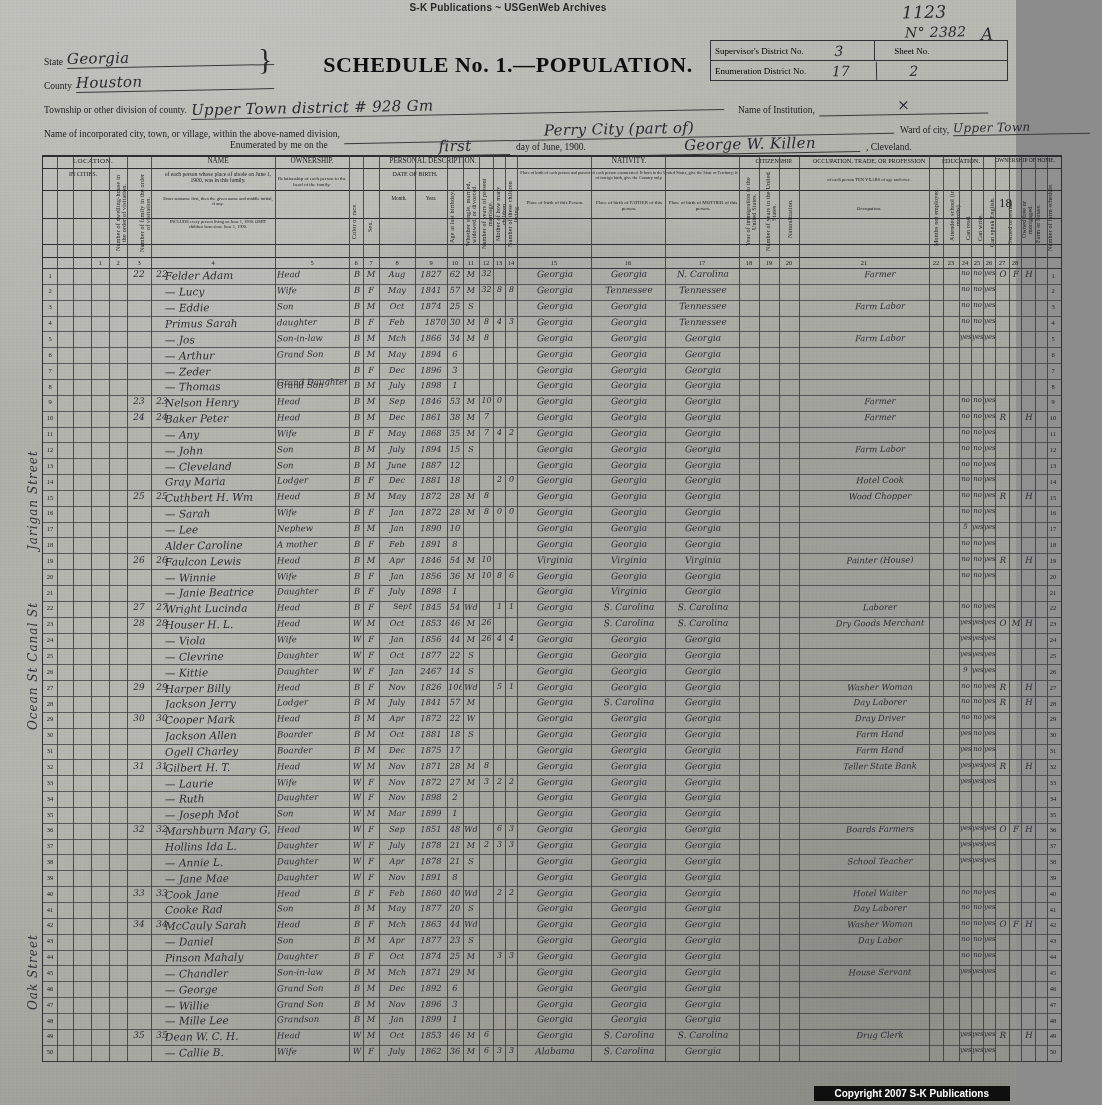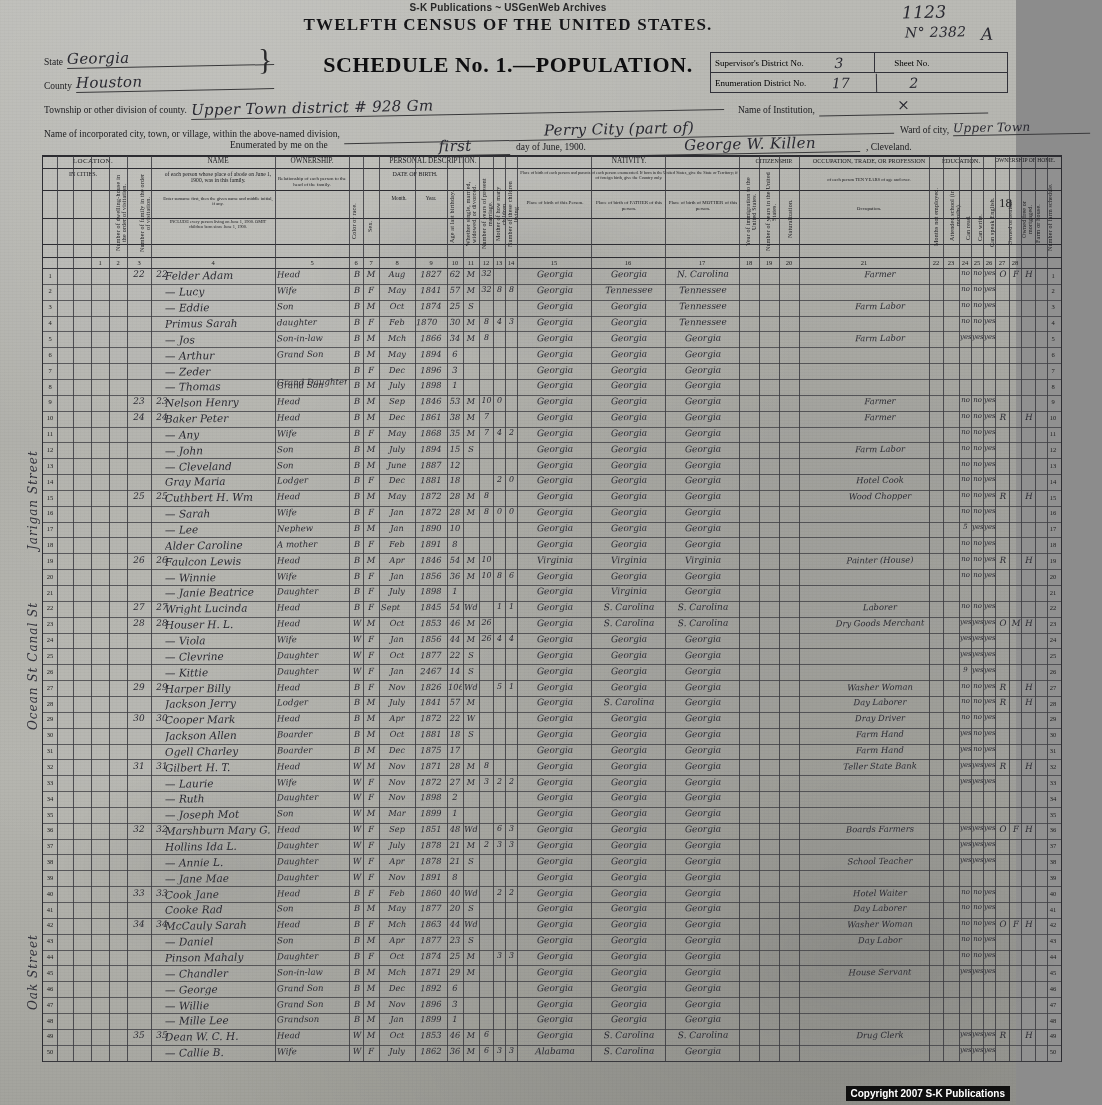--- a/index.html
+++ b/index.html
@@ -31,21 +31,21 @@
   .lbl{font-size:9.5px;color:#1d1d20;font-family:"Liberation Serif",serif;}
   .ul{border-bottom:1px solid #3a3a3c;}
 
   
   .fieldrow{position:absolute;display:flex;align-items:flex-end;gap:4px;}
   .fieldrow .val{font-size:15px;}
 
   .brace{position:absolute;font-size:30px;color:#2a2a2c;font-family:"Liberation Serif",serif;}
 
   
-  #supbox{position:absolute;right:8px;top:52px;width:296px;border:1px solid #33333a;}
+  #supbox{position:absolute;right:8px;top:40px;width:296px;border:1px solid #33333a;}
   #supbox div.r{display:flex;align-items:center;border-bottom:1px solid #33333a;height:19px;font-size:9px;padding-left:4px;}
   #supbox div.r:last-child{border-bottom:none;}
   #supbox .num{flex:0 0 70px;text-align:center;font-size:14px;}
   #supbox .sheetcell{border-left:1px solid #33333a;flex:0 0 74px;text-align:center;height:100%;display:flex;align-items:center;justify-content:center;font-size:9px;}
 
   
   #tbl{position:absolute;left:42px;top:155px;width:1018px;height:905px;border:1.2px solid #2e2e33;background:rgba(255,255,255,0.04);}
   .vline{position:absolute;top:0;bottom:0;width:1px;background:#3c3c42;opacity:.85;}
   .hline{position:absolute;left:0;right:0;height:1px;background:#3c3c42;opacity:.75;}
   .hhead{position:absolute;left:0;right:0;height:1px;background:#2e2e33;}
@@ -58,30 +58,29 @@
 
   .rowno{position:absolute;font-size:6.5px;color:#222;text-align:center;width:12px;}
 
   .cell{position:absolute;font-family:"DejaVu Serif",serif;font-style:italic;color:#2c2c34;
         white-space:nowrap;transform:rotate(-.7deg);}
 
   .sidenote{position:absolute;font-family:"DejaVu Serif",serif;font-style:italic;color:#33333c;
             writing-mode:vertical-rl;transform:rotate(180deg);font-size:12px;letter-spacing:1px;}
 
   .credit-bot{position:absolute;right:6px;bottom:4px;background:#111;color:#fff;font-size:10px;
-     font-family:"Liberation Sans",sans-serif;font-weight:bold;padding:2px 5px;}
+     font-family:"Liberation Sans",sans-serif;font-weight:bold;padding:2px 21px;}
   .smudge{position:absolute;background:radial-gradient(ellipse at center, rgba(60,60,60,.22), rgba(0,0,0,0) 70%);pointer-events:none;}
 </style>
 </head>
 <body>
 
 <div id="sheet">
 
   <div class="topline credit-top">S-K Publications ~ USGenWeb Archives</div>
-  <div class="topline title1">TWELFTH CENSUS OF THE UNITED STATES.</div>
   <div class="topline title2">SCHEDULE No. 1.—POPULATION.</div>
 
   <div class="hand" style="position:absolute;right:70px;top:2px;font-size:17px;">1123</div>
   <div class="hand" style="position:absolute;right:50px;top:24px;font-size:14px;">N° 2382</div>
   <div class="hand" style="position:absolute;right:22px;top:24px;font-size:17px;">A</div>
   <div class="lbl" style="position:absolute;right:4px;top:195px;font-size:13px;">18</div>
 
   <div class="fieldrow" style="left:44px;top:48px;width:230px;">
     <span class="lbl">State</span>
     <span class="ul hand val" style="flex:1;">Georgia</span>
@@ -466,21 +465,21 @@
         <div class="cell" style="left: 626px; width: 68px; top: 145.1px; font-size: 9px; text-align: center; overflow: hidden;">Tennessee</div>
         <div class="cell" style="left: 790px; width: 94px; top: 145.1px; font-size: 8.4px; text-align: center; overflow: hidden;">Farm Labor</div>
         <div class="cell" style="left: 917px; width: 11px; top: 145.1px; font-size: 7px; text-align: center; overflow: hidden;">no</div>
         <div class="cell" style="left: 929px; width: 11px; top: 145.1px; font-size: 7px; text-align: center; overflow: hidden;">no</div>
         <div class="cell" style="left: 941px; width: 11px; top: 145.1px; font-size: 7px; text-align: center; overflow: hidden;">yes</div>
         <div class="cell" style="left: 122px; width: 112px; top: 160.95px; font-size: 10.5px; text-align: left; overflow: hidden;">Primus Sarah</div>
         <div class="cell" style="left: 234px; width: 70px; top: 160.95px; font-size: 8.6px; text-align: left; overflow: hidden;">daughter</div>
         <div class="cell" style="left: 308px; width: 12px; top: 160.95px; font-size: 8.4px; text-align: center; overflow: hidden;">B</div>
         <div class="cell" style="left: 322px; width: 12px; top: 160.95px; font-size: 8.4px; text-align: center; overflow: hidden;">F</div>
         <div class="cell" style="left: 338px; width: 32px; top: 160.95px; font-size: 8.2px; text-align: center; overflow: hidden;">Feb</div>
-        <div class="cell" style="left: 373px; width: 30px; top: 160.95px; font-size: 8.4px; text-align: left; overflow: hidden;">1870</div>
+        <div class="cell" style="left: 373px; width: 30px; top: 160.95px; font-size: 8.4px; text-align: right; overflow: hidden;">1870</div>
         <div class="cell" style="left: 405px; width: 14px; top: 160.95px; font-size: 8.4px; text-align: center; overflow: hidden;">30</div>
         <div class="cell" style="left: 421px; width: 14px; top: 160.95px; font-size: 8.2px; text-align: center; overflow: hidden;">M</div>
         <div class="cell" style="left: 437px; width: 13px; top: 160.95px; font-size: 8px; text-align: center; overflow: hidden;">8</div>
         <div class="cell" style="left: 451px; width: 11px; top: 160.95px; font-size: 8px; text-align: center; overflow: hidden;">4</div>
         <div class="cell" style="left: 463px; width: 11px; top: 160.95px; font-size: 8px; text-align: center; overflow: hidden;">3</div>
         <div class="cell" style="left: 478px; width: 68px; top: 160.95px; font-size: 9px; text-align: center; overflow: hidden;">Georgia</div>
         <div class="cell" style="left: 552px; width: 68px; top: 160.95px; font-size: 9px; text-align: center; overflow: hidden;">Georgia</div>
         <div class="cell" style="left: 626px; width: 68px; top: 160.95px; font-size: 9px; text-align: center; overflow: hidden;">Tennessee</div>
         <div class="cell" style="left: 917px; width: 11px; top: 160.95px; font-size: 7px; text-align: center; overflow: hidden;">no</div>
         <div class="cell" style="left: 929px; width: 11px; top: 160.95px; font-size: 7px; text-align: center; overflow: hidden;">no</div>
@@ -740,21 +739,21 @@
         <div class="cell" style="left: 405px; width: 14px; top: 430.4px; font-size: 8.4px; text-align: center; overflow: hidden;">1</div>
         <div class="cell" style="left: 478px; width: 68px; top: 430.4px; font-size: 9px; text-align: center; overflow: hidden;">Georgia</div>
         <div class="cell" style="left: 552px; width: 68px; top: 430.4px; font-size: 9px; text-align: center; overflow: hidden;">Virginia</div>
         <div class="cell" style="left: 626px; width: 68px; top: 430.4px; font-size: 9px; text-align: center; overflow: hidden;">Georgia</div>
         <div class="cell" style="left: 85px; width: 22px; top: 446.25px; font-size: 9px; text-align: center; overflow: hidden;">27</div>
         <div class="cell" style="left: 108px; width: 22px; top: 446.25px; font-size: 9px; text-align: center; overflow: hidden;">27</div>
         <div class="cell" style="left: 122px; width: 112px; top: 446.25px; font-size: 10.5px; text-align: left; overflow: hidden;">Wright Lucinda</div>
         <div class="cell" style="left: 234px; width: 70px; top: 446.25px; font-size: 8.6px; text-align: left; overflow: hidden;">Head</div>
         <div class="cell" style="left: 308px; width: 12px; top: 446.25px; font-size: 8.4px; text-align: center; overflow: hidden;">B</div>
         <div class="cell" style="left: 322px; width: 12px; top: 446.25px; font-size: 8.4px; text-align: center; overflow: hidden;">F</div>
-        <div class="cell" style="left: 338px; width: 32px; top: 446.25px; font-size: 8.2px; text-align: left; overflow: hidden;">Sept</div>
+        <div class="cell" style="left: 338px; width: 32px; top: 446.25px; font-size: 8.2px; text-align: right; overflow: hidden; font-family: Liberation Mono, monospace;">Sept</div>
         <div class="cell" style="left: 373px; width: 30px; top: 446.25px; font-size: 8.4px; text-align: center; overflow: hidden;">1845</div>
         <div class="cell" style="left: 405px; width: 14px; top: 446.25px; font-size: 8.4px; text-align: center; overflow: hidden;">54</div>
         <div class="cell" style="left: 421px; width: 14px; top: 446.25px; font-size: 8.2px; text-align: center; overflow: hidden;">Wd</div>
         <div class="cell" style="left: 451px; width: 11px; top: 446.25px; font-size: 8px; text-align: center; overflow: hidden;">1</div>
         <div class="cell" style="left: 463px; width: 11px; top: 446.25px; font-size: 8px; text-align: center; overflow: hidden;">1</div>
         <div class="cell" style="left: 478px; width: 68px; top: 446.25px; font-size: 9px; text-align: center; overflow: hidden;">Georgia</div>
         <div class="cell" style="left: 552px; width: 68px; top: 446.25px; font-size: 9px; text-align: center; overflow: hidden;">S. Carolina</div>
         <div class="cell" style="left: 626px; width: 68px; top: 446.25px; font-size: 9px; text-align: center; overflow: hidden;">S. Carolina</div>
         <div class="cell" style="left: 790px; width: 94px; top: 446.25px; font-size: 8.4px; text-align: center; overflow: hidden;">Laborer</div>
         <div class="cell" style="left: 917px; width: 11px; top: 446.25px; font-size: 7px; text-align: center; overflow: hidden;">no</div>

